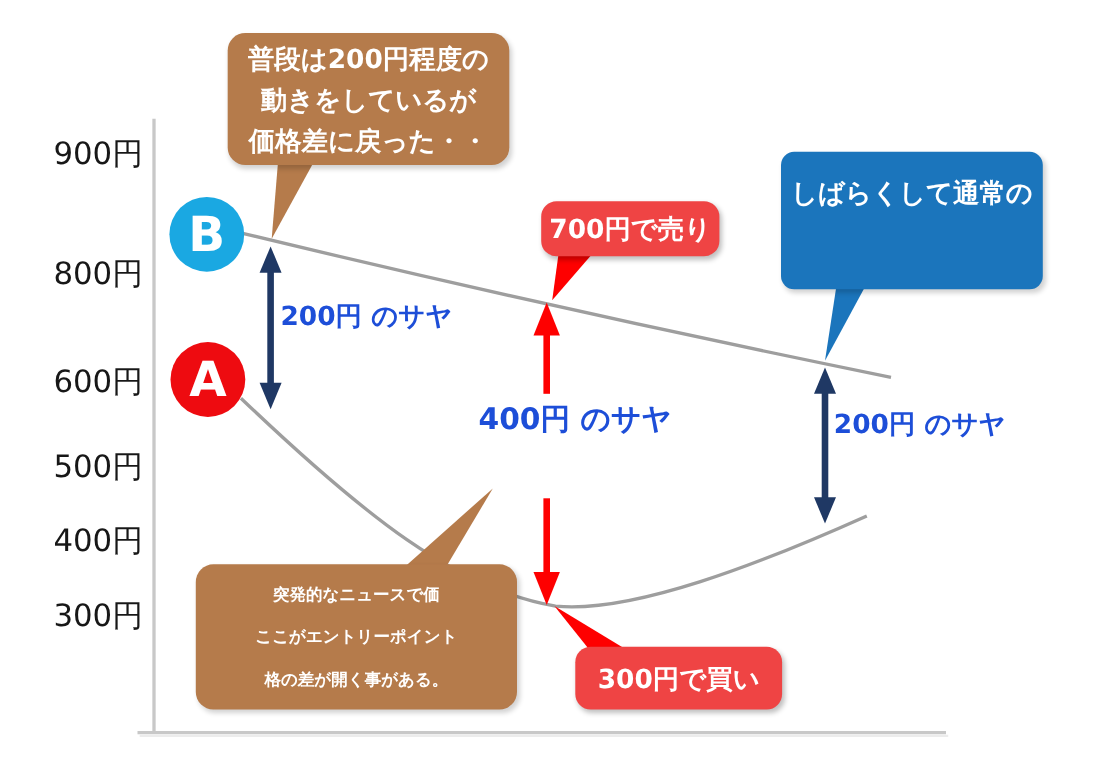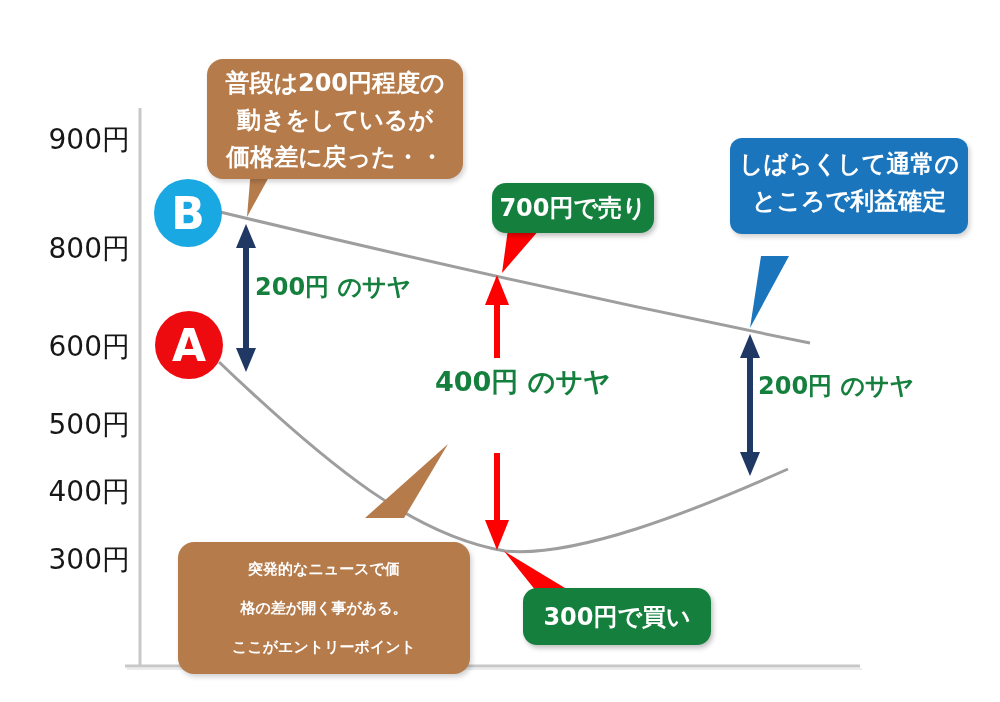--- a/index.html
+++ b/index.html
@@ -13,48 +13,48 @@
 
   
   .ylabel {
     position:absolute; left:25px; width:105px; text-align:right;
     font-size:28px; font-weight:normal; color:#171717; line-height:34px;
     letter-spacing:0px; z-index:2;
   }
 
   
   .spread {
-    position:absolute; font-size:24px; font-weight:bold; color:#15803d;
+    position:absolute; font-size:24px; font-weight:bold; color:#1d4ed8;
     line-height:32px; z-index:3; white-space:nowrap;
   }
   .spread.mid { font-size:27px; line-height:40px; text-align:center; }
 
   
   .mark-circle {
     position:absolute; width:68px; height:68px; border-radius:50%;
     display:flex; align-items:center; justify-content:center;
     color:#fff; font-size:44px; font-weight:bold; z-index:3;
   }
 
   
   .callout {
     position:absolute; color:#fff; font-weight:bold; text-align:center;
     z-index:4; box-shadow:2px 3px 5px rgba(0,0,0,0.18);
   }
   .callout .line { display:block; }
-  .brown { background:#b57b4b; border-radius:16px;margin-top:29px; }
+  .brown { background:#b57b4b; border-radius:16px; }
   .bluebox { background:#1b75bc; border-radius:12px; }
   .redtag {
-    position:absolute; background:#15803d; color:#fff; font-weight:bold;
+    position:absolute; background:#ef4444; color:#fff; font-weight:bold;
     border-radius:14px; display:flex; align-items:center; justify-content:center;
     z-index:4; box-shadow:2px 3px 5px rgba(0,0,0,0.25); white-space:nowrap;
   }
 
   .co-top-brown   { left:207px; top:30px;  width:256px; height:120px; font-size:24px; line-height:37px; padding-top:6px; }
-  .co-blue        { left:710px; top:138px; width:238px; height:96px; font-size:24px; line-height:37px; padding-top:8px;margin-left:20px; }
+  .co-blue        { left:710px; top:138px; width:238px; height:125px; font-size:24px; line-height:37px; padding-top:20px; }
   .co-bot-brown   { left:178px; top:513px; width:292px; height:132px; font-size:15px; line-height:39px; padding-top:8px; }
   .tag-sell       { left:492px; top:183px; width:162px; height:50px; font-size:24px; }
   .tag-buy        { left:523px; top:588px; width:188px; height:57px; font-size:24px; }
 </style>
 </head>
 <body>
 
 <div class="canvas">
 
   <svg class="layer" width="1000" height="702" viewBox="0 0 1000 702">
@@ -121,27 +121,26 @@
   </div>
 
   <div class="callout brown co-top-brown">
     <span class="line">普段は200円程度の</span>
     <span class="line">動きをしているが</span>
     <span class="line">価格差に戻った・・</span>
   </div>
 
   <div class="callout bluebox co-blue">
     <span class="line">しばらくして通常の</span>
-    <span class="line">ところで利益確定</span>
   </div>
 
   <div class="callout brown co-bot-brown">
     <span class="line">突発的なニュースで価</span>
+    <span class="line">ここがエントリーポイント</span>
     <span class="line">格の差が開く事がある。</span>
-    <span class="line">ここがエントリーポイント</span>
   </div>
 
   <div class="redtag tag-sell">
     <span>700円で売り</span>
   </div>
   <div class="redtag tag-buy">
     <span>300円で買い</span>
   </div>
 
 </div>

